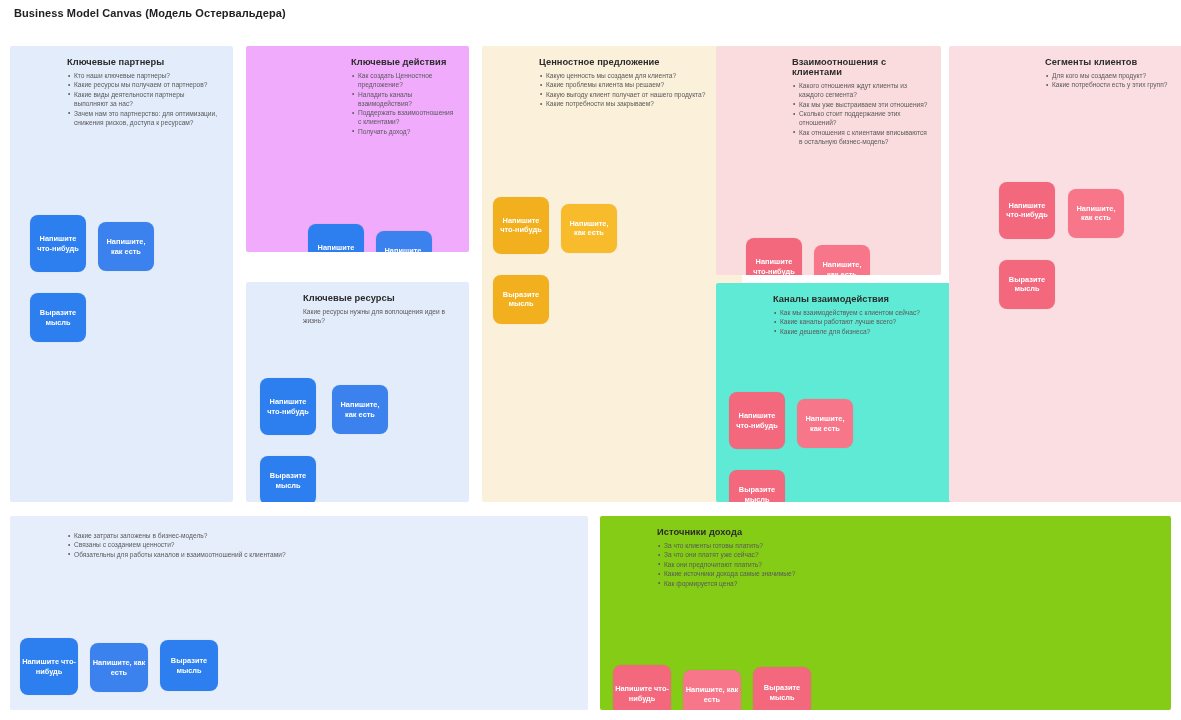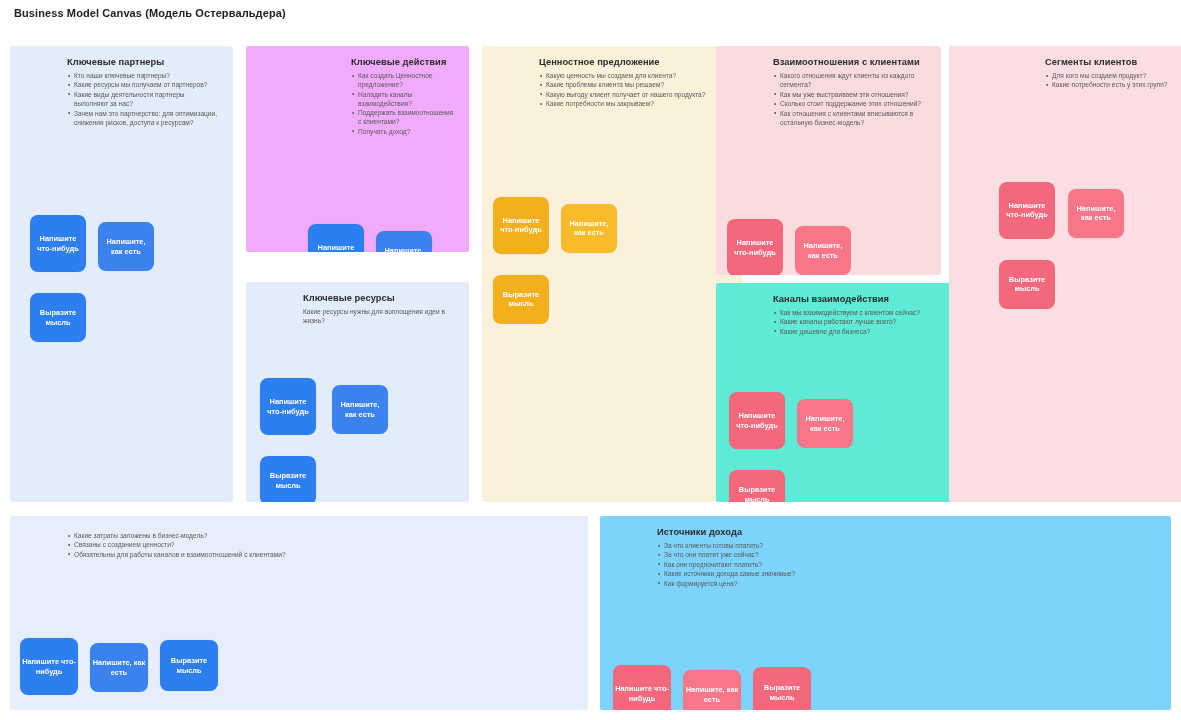--- a/index.html
+++ b/index.html
@@ -157,21 +157,21 @@
       </div>
     <div class="note" style="left:79px; top:95px; width:56px; height:49px; background:#f7bb2b;">
       <span>Напишите, как есть</span>
       </div>
     <div class="note" style="left:11px; top:166px; width:56px; height:49px; background:#f2b01e;">
       <span>Выразите мысль</span>
       </div>
   </div>
 </div>
 
-<div class="panel" style="left:716px; top:46px; width:225px; height:229px; background:#fadcdf;">
+<div class="panel" style="left:716px; top:46px; width:225px; height:229px; background:#fadcdf;padding-left:19px;">
   <div class="panel-inner">
     <div class="panel-title">Взаимоотношения с клиентами</div>
     <ul class="bullets">
       <li>Какого отношения ждут клиенты из каждого сегмента?</li>
       <li>Как мы уже выстраиваем эти отношения?</li>
       <li>Сколько стоит поддержание этих отношений?</li>
       <li>Как отношения с клиентами вписываются в остальную бизнес-модель?</li>
     </ul>
   </div>
   <div class="notes">
@@ -242,21 +242,21 @@
       </div>
     <div class="note" style="left:80px; top:84px; width:58px; height:49px; background:#3b82ef;">
       <span>Напишите, как есть</span>
       </div>
     <div class="note" style="left:150px; top:81px; width:58px; height:51px; background:#2d7ff0;">
       <span>Выразите мысль</span>
       </div>
   </div>
 </div>
 
-<div class="panel" style="left:600px; top:516px; width:571px; height:194px; background:#7dd3fc;">
+<div class="panel" style="left:600px; top:516px; width:571px; height:194px; background:#84cc16;">
   <div class="panel-inner">
     <div class="panel-title">Источники дохода</div>
     <ul class="bullets">
       <li>За что клиенты готовы платить?</li>
       <li>За что они платят уже сейчас?</li>
       <li>Как они предпочитают платить?</li>
       <li>Какие источники дохода самые значимые?</li>
       <li>Как формируется цена?</li>
     </ul>
   </div>

